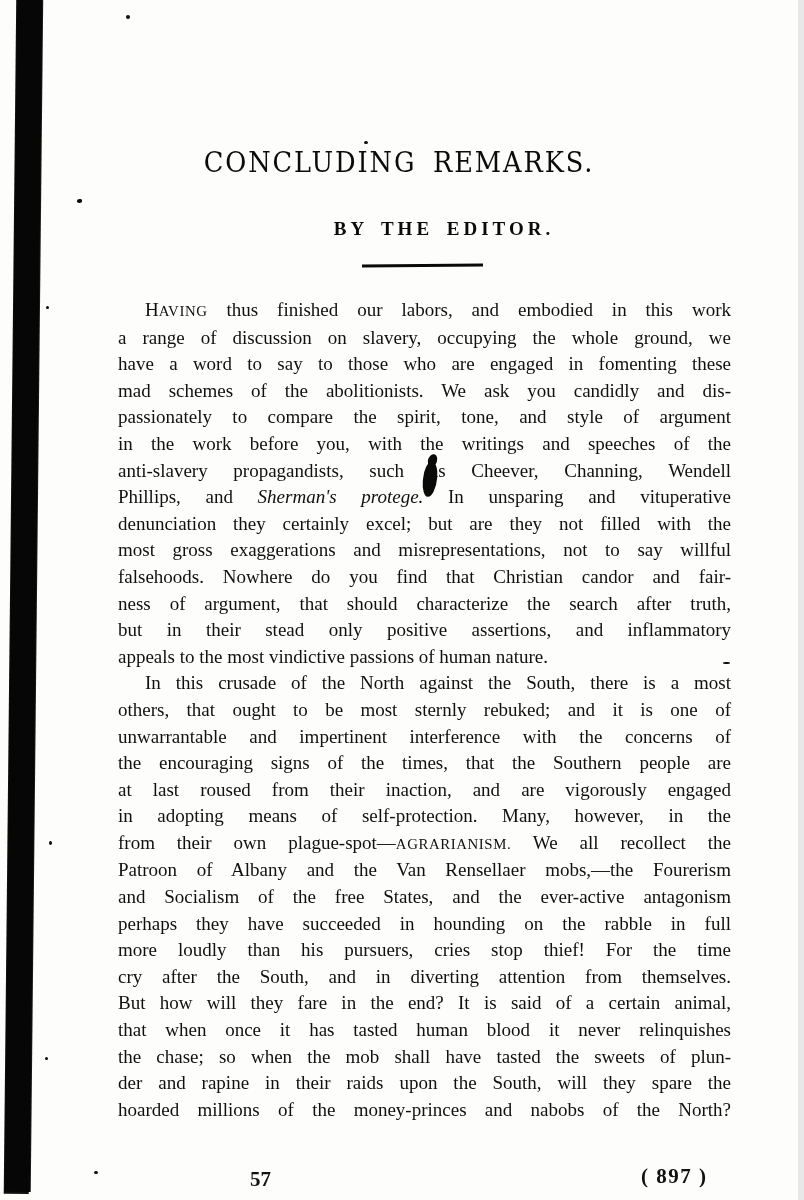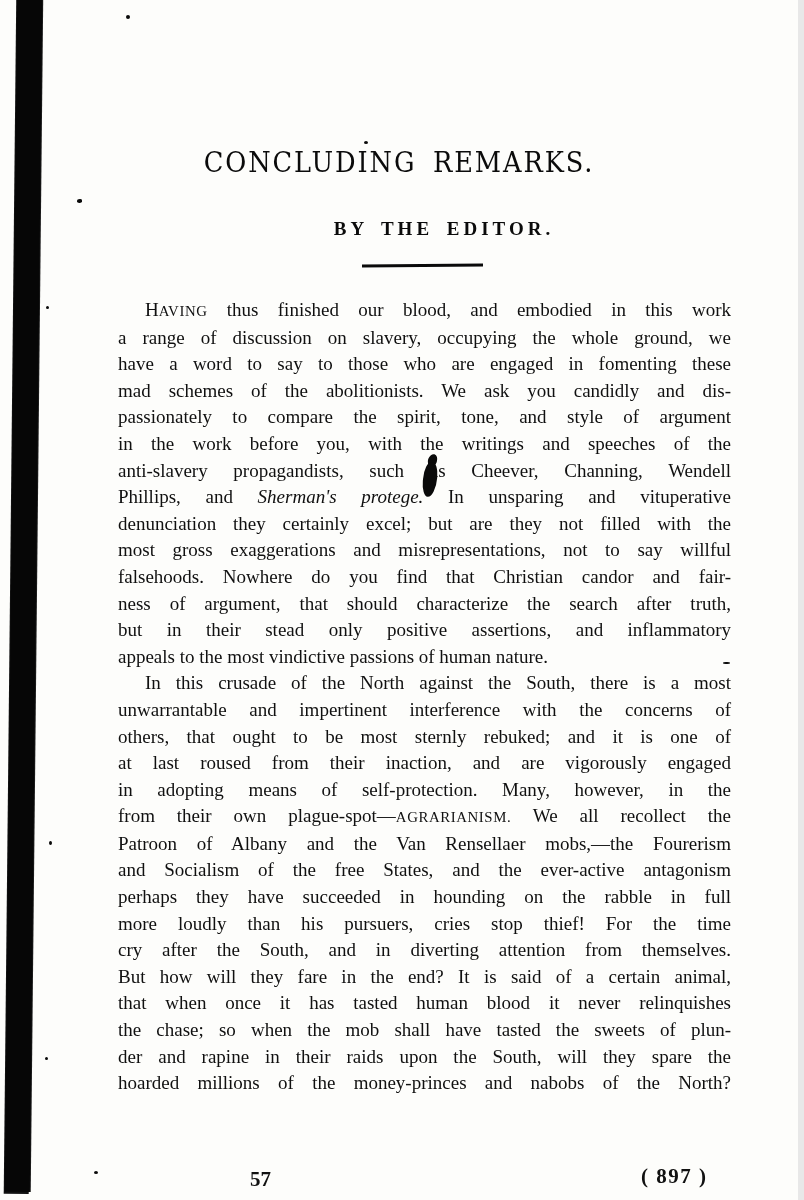--- a/index.html
+++ b/index.html
@@ -55,39 +55,40 @@
   <div class="gutter"></div>
 
   <h1 class="title">CONCLUDING REMARKS.</h1>
 
   <h2 class="byline">BY THE EDITOR.</h2>
 
   <div class="rule"></div>
 
   <div class="bodytext">
       <div class="para">
-        <div class="line indent"><span>H</span><span class="sc">AVING</span><span> thus finished our blood, and embodied in this work</span></div>
+        <div class="line indent"><span>H</span><span class="sc">AVING</span><span> thus finished our labors, and embodied in this work</span></div>
         <div class="line"><span>a range of discussion on slavery, occupying the whole ground, we</span></div>
         <div class="line"><span>have a word to say to those who are engaged in fomenting these</span></div>
         <div class="line"><span>mad schemes of the abolitionists. We ask you candidly and dis-</span></div>
         <div class="line"><span>passionately to compare the spirit, tone, and style of argument</span></div>
         <div class="line"><span>in the work before you, with the writings and speeches of the</span></div>
         <div class="line"><span>anti-slavery propagandists, such as Cheever, Channing, Wendell</span></div>
         <div class="line"><span>Phillips, and </span><span class="i">Sherman's protege.</span><span> In unsparing and vituperative</span></div>
         <div class="line"><span>denunciation they certainly excel; but are they not filled with the</span></div>
         <div class="line"><span>most gross exaggerations and misrepresentations, not to say willful</span></div>
         <div class="line"><span>falsehoods. Nowhere do you find that Christian candor and fair-</span></div>
         <div class="line"><span>ness of argument, that should characterize the search after truth,</span></div>
         <div class="line"><span>but in their stead only positive assertions, and inflammatory</span></div>
         <div class="line pend"><span>appeals to the most vindictive passions of human nature.</span></div>
       </div>
       <div class="para">
         <div class="line indent"><span>In this crusade of the North against the South, there is a most</span></div>
+        <div class="line"><span>others, that ought to be most sternly rebuked; and it is one of</span></div>
         <div class="line"><span>unwarrantable and impertinent interference with the concerns of</span></div>
-        <div class="line"><span>others, that ought to be most sternly rebuked; and it is one of</span></div>
+        <div class="line"><span>the encouraging signs of the times, that the Southern people are</span></div>
         <div class="line"><span>at last roused from their inaction, and are vigorously engaged</span></div>
         <div class="line"><span>in adopting means of self-protection. Many, however, in the</span></div>
         <div class="line"><span>from their own plague-spot—</span><span class="sc">AGRARIANISM.</span><span> We all recollect the</span></div>
         <div class="line"><span>Patroon of Albany and the Van Rensellaer mobs,—the Fourerism</span></div>
         <div class="line"><span>and Socialism of the free States, and the ever-active antagonism</span></div>
         <div class="line"><span>perhaps they have succeeded in hounding on the rabble in full</span></div>
         <div class="line"><span>more loudly than his pursuers, cries stop thief! For the time</span></div>
         <div class="line"><span>cry after the South, and in diverting attention from themselves.</span></div>
         <div class="line"><span>But how will they fare in the end? It is said of a certain animal,</span></div>
         <div class="line"><span>that when once it has tasted human blood it never relinquishes</span></div>

